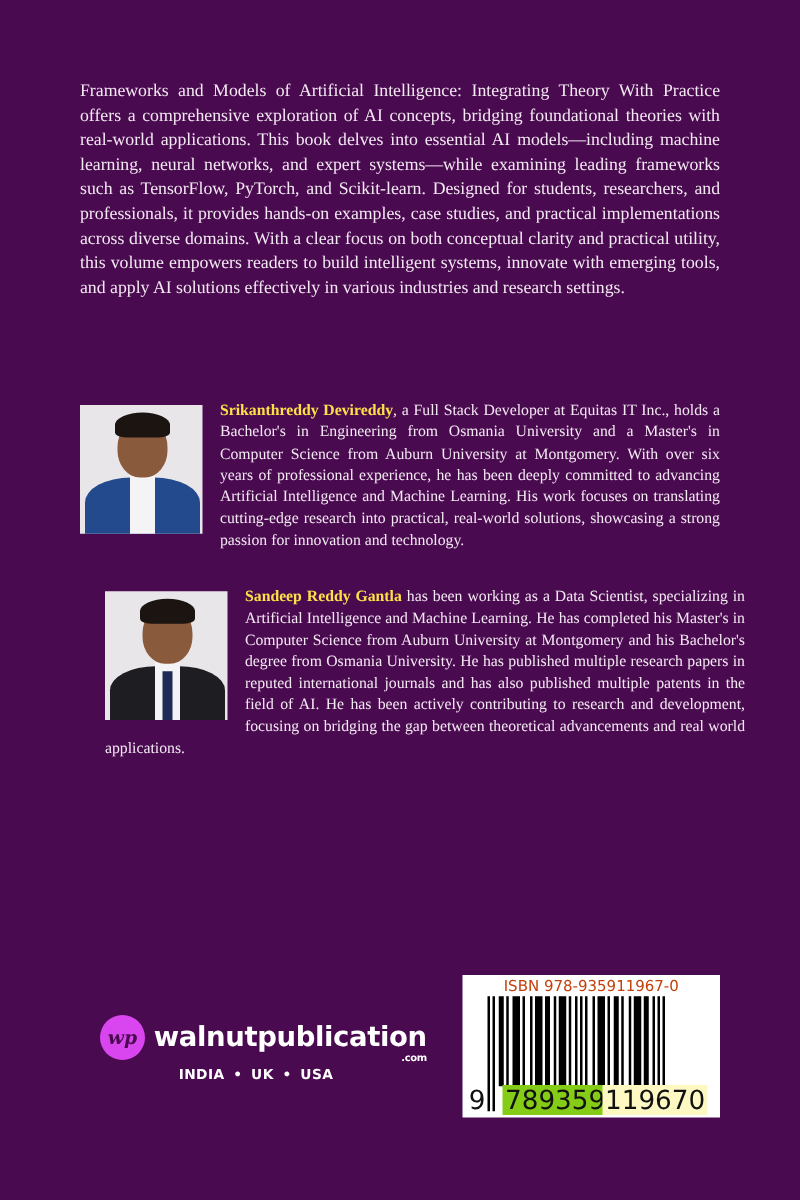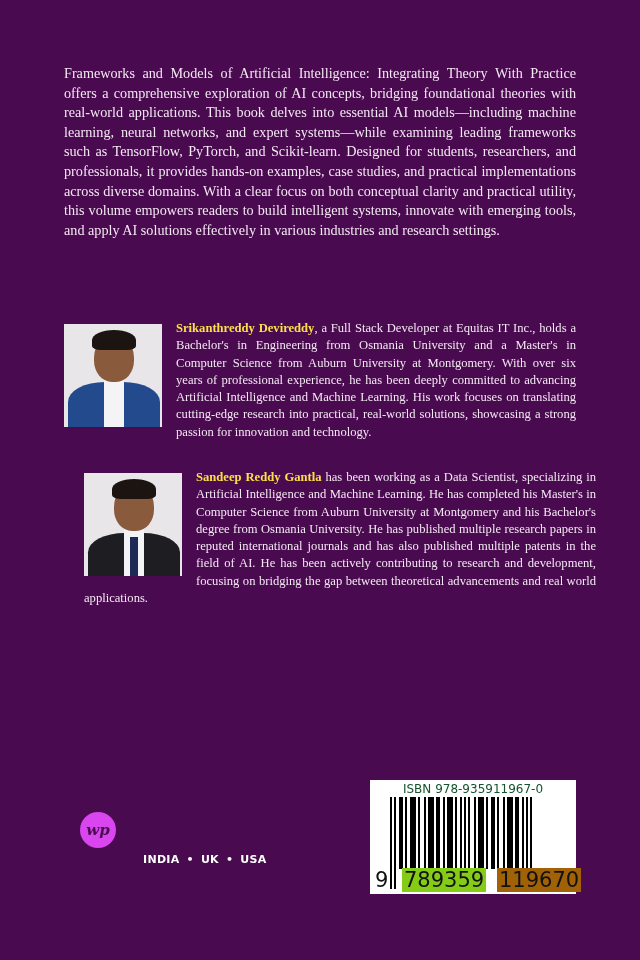--- a/index.html
+++ b/index.html
@@ -77,36 +77,36 @@
       font-size: 11px; color: #ffffff; letter-spacing: 0.3px;
     }
     .regions .dot { margin: 0 7px; }
 
     .barcode-box {
       position: absolute; left: 370px; top: 780px; width: 206px; height: 114px;
       background: #ffffff;
     }
     .isbn-text {
       position: absolute; left: 0; right: 0; top: 2px; text-align: center;
-      font-family: "DejaVu Sans", sans-serif; font-size: 12px; color: #14532d;
+      font-family: "DejaVu Sans", sans-serif; font-size: 12px; color: #c2410c;
     }
     .bars {
       position: absolute; left: 20px; top: 17px; width: 180px; height: 80px;
       display: flex; align-items: flex-start;
     }
     .bars span { display: block; background: #000; height: 72px; }
     .bars span.long { height: 92px; }
     .bars span.gap { background: transparent; }
     .barcode-digits {
       position: absolute; left: 0; top: 88px; width: 206px; height: 26px;
       font-family: "DejaVu Sans", sans-serif; font-size: 21px; color: #111;
     }
     .barcode-digits .d0 { position: absolute; left: 5px; top: 0; }
     .barcode-digits .d1 { position: absolute; left: 32px; top: 0; background: #84cc16; padding: 0 2px; }
-    .barcode-digits .d2 { position: absolute; left: 127px; top: 0; background: #a16207; padding: 0 2px; }
+    .barcode-digits .d2 { position: absolute; left: 112px; top: 0; background: #fef9c3; padding: 0 2px; }
   </style>
 </head>
 <body>
 
 <p class="blurb">Frameworks and Models of Artificial Intelligence: Integrating Theory With Practice offers a comprehensive exploration of AI concepts, bridging foundational theories with real-world applications. This book delves into essential AI models—including machine learning, neural networks, and expert systems—while examining leading frameworks such as TensorFlow, PyTorch, and Scikit-learn. Designed for students, researchers, and professionals, it provides hands-on examples, case studies, and practical implementations across diverse domains. With a clear focus on both conceptual clarity and practical utility, this volume empowers readers to build intelligent systems, innovate with emerging tools, and apply AI solutions effectively in various industries and research settings.</p>
 
 <div class="author" id="author1">
   <div class="photo">
     <div class="body1"></div>
     <div class="shirt"></div>
@@ -122,20 +122,24 @@
     <div class="shirt"></div>
     <div class="tie"></div>
     <div class="head"></div>
     <div class="hair"></div>
   </div>
   <b>Sandeep Reddy Gantla</b><span> has been working as a Data Scientist, specializing in Artificial Intelligence and Machine Learning. He has completed his Master's in Computer Science from Auburn University at Montgomery and his Bachelor's degree from Osmania University. He has published multiple research papers in reputed international journals and has also published multiple patents in the field of AI. He has been actively contributing to research and development, focusing on bridging the gap between theoretical advancements and real world applications.</span>
 </div>
 
 <div class="logo">
   <div class="logo-mark">wp</div>
+  <div class="logo-word">
+    <span>walnutpublication</span>
+    <span class="logo-dotcom">.com</span>
+  </div>
 </div>
 
 <div class="regions">
   <span>INDIA</span><span class="dot">•</span><span>UK</span><span class="dot">•</span><span>USA</span>
 </div>
 
 <div class="barcode-box">
   <div class="isbn-text">ISBN 978-935911967-0</div>
   <div class="bars">
     <span class="long" style="width:2px"></span>

